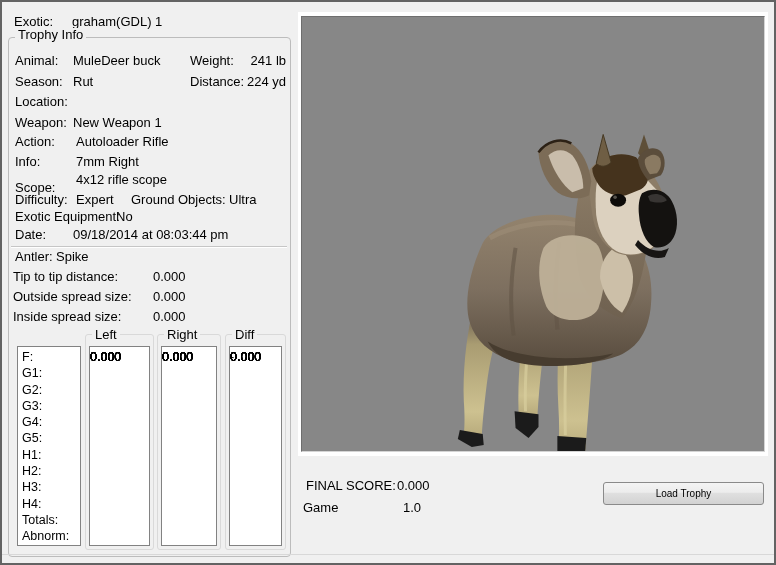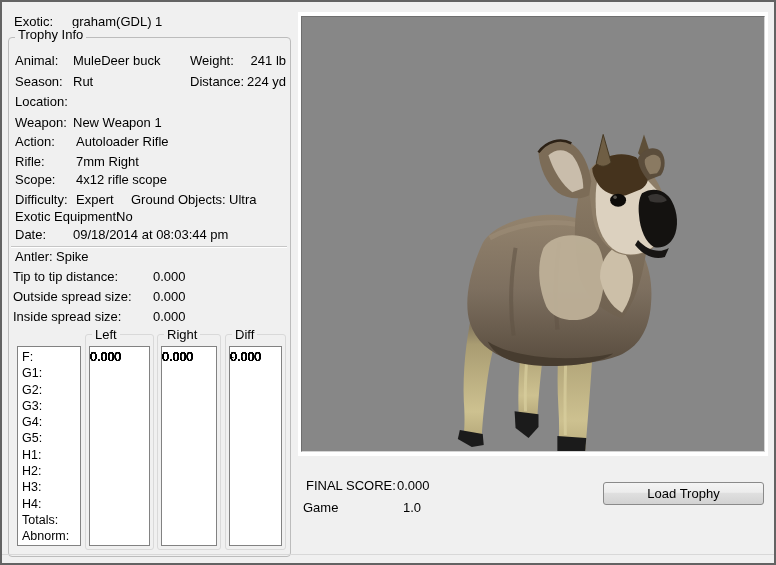--- a/index.html
+++ b/index.html
@@ -37,21 +37,21 @@
   .mrow.val{text-align:right;padding-right:5px;}
   .vframe{position:absolute;left:298px;top:12px;width:470px;height:444px;background:#ffffff;}
   .viewport{position:absolute;left:3px;top:4px;right:3px;bottom:4px;
     background:var(--viewport_bg,#878787);
     border:1px solid;border-color:#6e6e6e #d4d4d4 #d4d4d4 #6e6e6e;}
   .viewport svg{position:absolute;left:0;top:0;width:100%;height:100%;display:block;}
   .btn{
     position:absolute;left:603px;width:161px;height:23px;
     border:1px solid var(--button_border,#8a8a8a);border-radius:3px;
     background:linear-gradient(#f4f4f4,#ececec 45%,#e0e0e0 46%,#d2d2d2);
-    font-family:"Liberation Sans",sans-serif;font-size:13px;color:#000;
+    font-family:"Liberation Sans",sans-serif;font-size:10px;color:#000;
     padding:0;text-align:center;cursor:default;
   }
   .bottom-line{position:absolute;left:2px;right:2px;top:554px;height:0;border-top:1px solid #d8d8d8;}
 </style>
 </head>
 <body>
 
 <div class="window">
 
   <span class="lab" style="left:14px;top:15px">Exotic:</span>
@@ -71,24 +71,24 @@
     <span class="val" style="right:4px;top:37px">224 yd</span>
 
     <span class="lab" style="left:6px;top:57px">Location:</span>
 
     <span class="lab" style="left:6px;top:78px">Weapon:</span>
     <span class="val" style="left:64px;top:78px">New Weapon 1</span>
 
     <span class="lab" style="left:6px;top:97px">Action:</span>
     <span class="val" style="left:67px;top:97px">Autoloader Rifle</span>
 
-    <span class="lab" style="left:6px;top:117px">Rifle:</span>
+    <span class="lab" style="left:6px;top:117px">Info:</span>
     <span class="val" style="left:67px;top:117px">7mm Right</span>
 
-    <span class="lab" style="left:6px;top:135px">Scope:</span>
+    <span class="lab" style="left:6px;top:143px">Scope:</span>
     <span class="val" style="left:67px;top:135px">4x12 rifle scope</span>
 
     <span class="lab" style="left:6px;top:155px">Difficulty:</span>
     <span class="val" style="left:67px;top:155px">Expert</span>
     <span class="lab" style="left:122px;top:155px">Ground Objects:</span>
     <span class="val" style="left:220px;top:155px">Ultra</span>
 
     <span class="lab" style="left:6px;top:172px">Exotic Equipment:</span>
     <span class="val" style="left:107px;top:172px">No</span>
 

